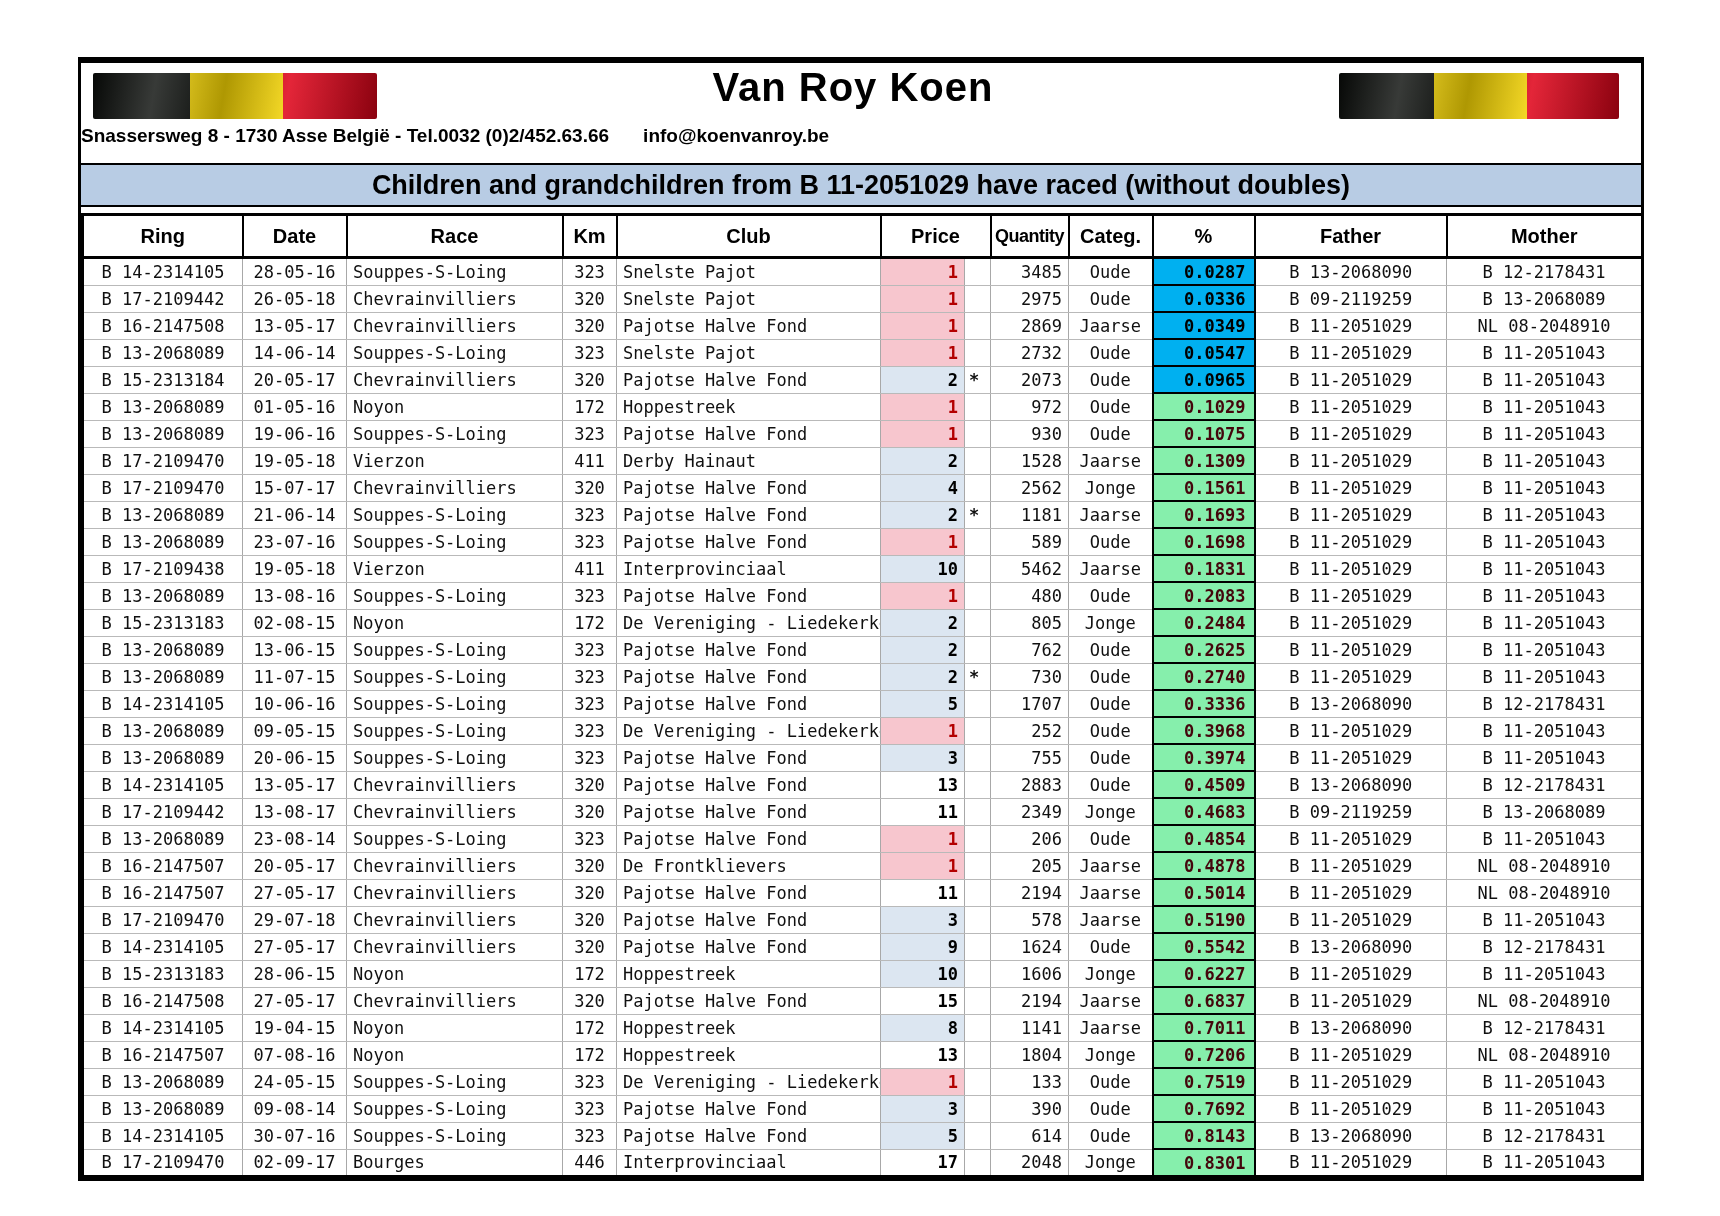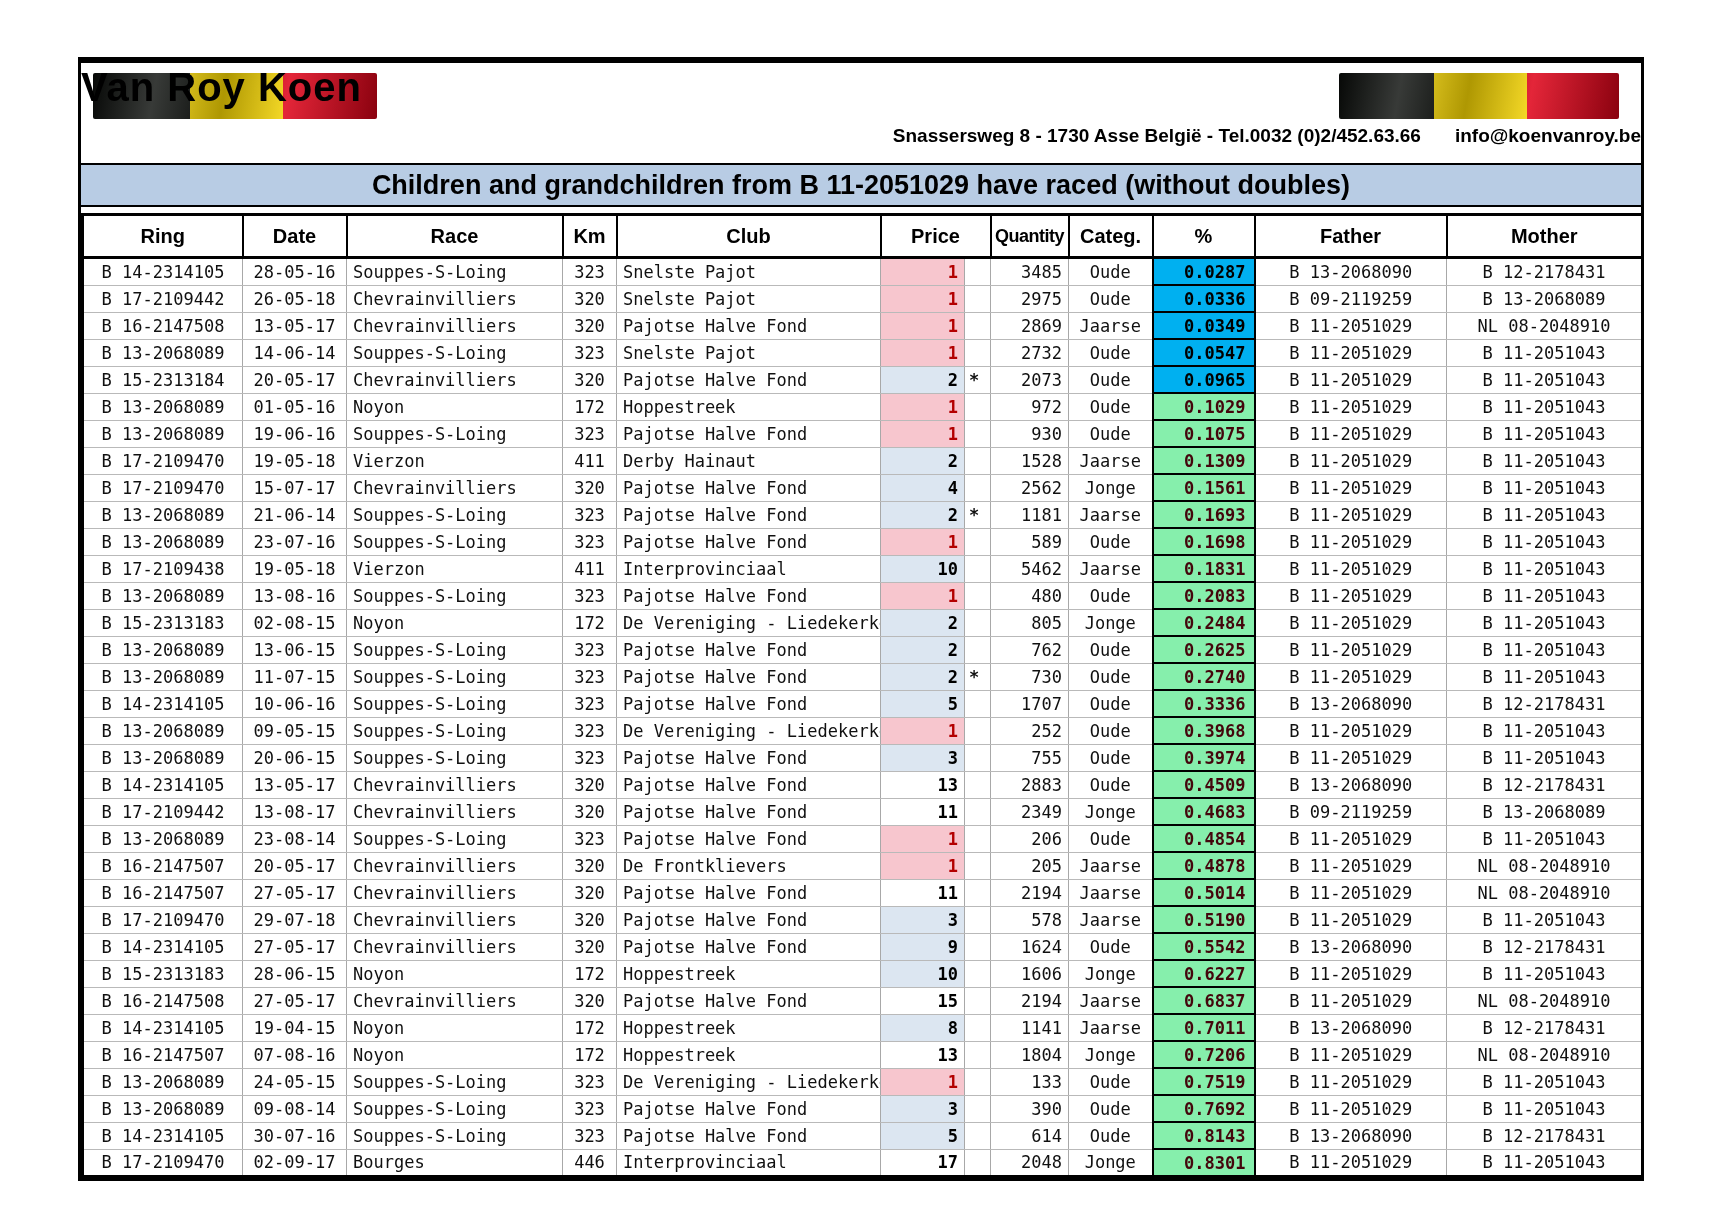--- a/index.html
+++ b/index.html
@@ -8,23 +8,23 @@
        border:3px solid #000;border-top:6px solid #000;box-sizing:content-box;}
   
   .hdr{position:relative;height:100px;background:#fff;}
   .flag{position:absolute;top:10px;height:46px;border-radius:2px;
     background:
       linear-gradient(100deg, rgba(0,0,0,.45) 0%, rgba(255,255,255,.18) 22%, rgba(0,0,0,.28) 46%,
                       rgba(255,255,255,.14) 68%, rgba(0,0,0,.38) 100%),
       linear-gradient(90deg,#0c0f0c 0 34%,#f2d203 34% 67%,#df0218 67% 100%);}
   .flag-left{left:12px;width:284px;}
   .flag-right{right:22px;width:280px;}
-  .title{position:absolute;left:0;right:16px;top:2px;
+  .title{position:absolute;left:0;right:16px;top:2px;text-align:center;
          font-size:40px;font-weight:bold;color:#000;letter-spacing:1px;}
-  .addr{position:absolute;left:0;right:0;top:62px;text-align:right;
+  .addr{position:absolute;left:0;right:0;top:62px;text-align:left;
         font-size:19px;font-weight:bold;color:#000;}
   .addr .email{margin-left:34px;}
   
   .banner{height:40px;line-height:40px;background:#b8cce4;border-top:2px solid #000;border-bottom:2px solid #000;
           text-align:center;font-size:27px;font-weight:bold;color:#000;}
   .gap{height:6px;background:#fff;}
   
   table{border-collapse:collapse;table-layout:fixed;width:100%;border:3px solid #000;}
   th{border:2px solid #000;border-bottom:3px solid #000;background:#fff;height:40px;
      font-family:"Liberation Sans",sans-serif;font-size:20px;font-weight:bold;color:#000;

